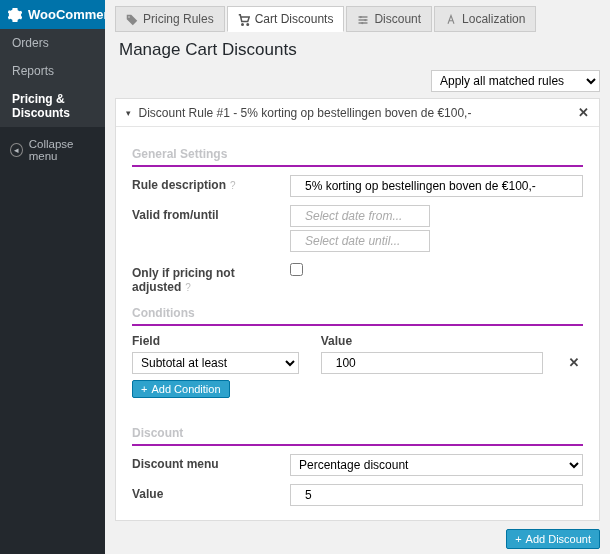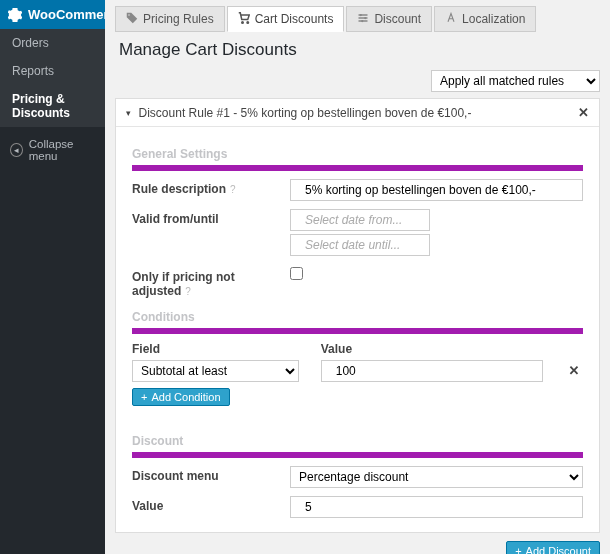--- a/index.html
+++ b/index.html
@@ -11,33 +11,33 @@
   .sb-item.head { background: #0073aa; color: #fff; font-size: 13px; font-weight: 600; padding: 7px 8px 7px 8px; justify-content: space-between; }
   .sb-item.head .gear { margin-right: 6px; }
   .sb-item.active { background: #32373c; color: #fff; font-weight: 600; }
   .sb-sub { background: #32373c; }
   .sb-sub .sb-item { padding-left: 12px; font-size: 12px; }
   .collapse { margin-top: 4px; font-size: 11.5px; }
   .collapse .dot { width: 14px; height: 14px; border: 1px solid #888; border-radius: 50%; display: inline-flex; align-items: center; justify-content: center; margin-right: 6px; font-size: 9px; }
   
   .main { flex: 1; background: #f1f1f1; padding: 6px 10px 10px 10px; overflow: hidden; }
   .tabs { display: flex; gap: 2px; margin-bottom: 8px; }
-  .tab { border: 1px solid #ccc; padding: 5px 10px; background: #e5e5e5; font-size: 12px; color: #555; cursor: pointer; display: flex; align-items: flex-start; gap: 5px; }
+  .tab { border: 1px solid #ccc; padding: 5px 10px; background: #e5e5e5; font-size: 12px; color: #555; cursor: pointer; display: flex; align-items: flex-end; gap: 5px; }
   .tab.active { background: #fff; border-bottom-color: #fff; color: #444; }
   .tab svg { width: 12px; height: 12px; }
   h2.title { font-size: 17px; font-weight: 400; color: #23282d; margin: 0 0 10px 4px; }
   .topbar { display: flex; justify-content: flex-end; margin-bottom: 6px; }
   select.apply { font-size: 12px; padding: 2px 18px 2px 4px; border: 1px solid #ccc; background: #fff; }
   
   .rule { border: 1px solid #ddd; background: #fff; }
   .rule-head { display: flex; align-items: center; border-bottom: 1px solid #e5e5e5; padding: 6px 10px; font-size: 12px; color: #444; }
   .rule-head .tri { margin-right: 8px; font-size: 9px; }
   .rule-head .x { margin-left: auto; font-size: 13px; font-weight: bold; cursor: pointer; }
   .rule-body { padding: 10px 16px 14px 16px; }
-  .section-title { font-size: 12px; font-weight: 600; color: #c3c4c7; border-bottom: 6px solid #a21caf; padding: 4px 0 4px 0; margin: 6px 0 8px 0; }
+  .section-title { font-size: 12px; font-weight: 600; color: #c3c4c7; border-bottom: 2px solid #a21caf; padding: 4px 0 4px 0; margin: 6px 0 8px 0; }
   .row { display: flex; align-items: flex-start; margin-bottom: 8px; }
   .row .lbl { width: 158px; font-size: 12px; font-weight: 600; color: #444; padding-top: 3px; }
   .row .lbl .q { font-weight: 400; color: #bbb; margin-left: 4px; font-size: 10px; }
   .row .ctl { flex: 1; }
   input[type=text] { border: 1px solid #ccc; padding: 3px 14px; font-size: 12px; width: 100%; background: #fff; }
   input[type=text].short { width: 140px; margin-bottom: 3px; }
   select.ctrl { border: 1px solid #ccc; padding: 2px 4px; font-size: 12px; background: #fff; width: 100%; }
   .cond { display: flex; gap: 22px; align-items: flex-end; }
   .cond .col { flex: 1; }
   .cond .col .clabel { font-size: 12px; font-weight: 600; margin-bottom: 4px; display: block; }

